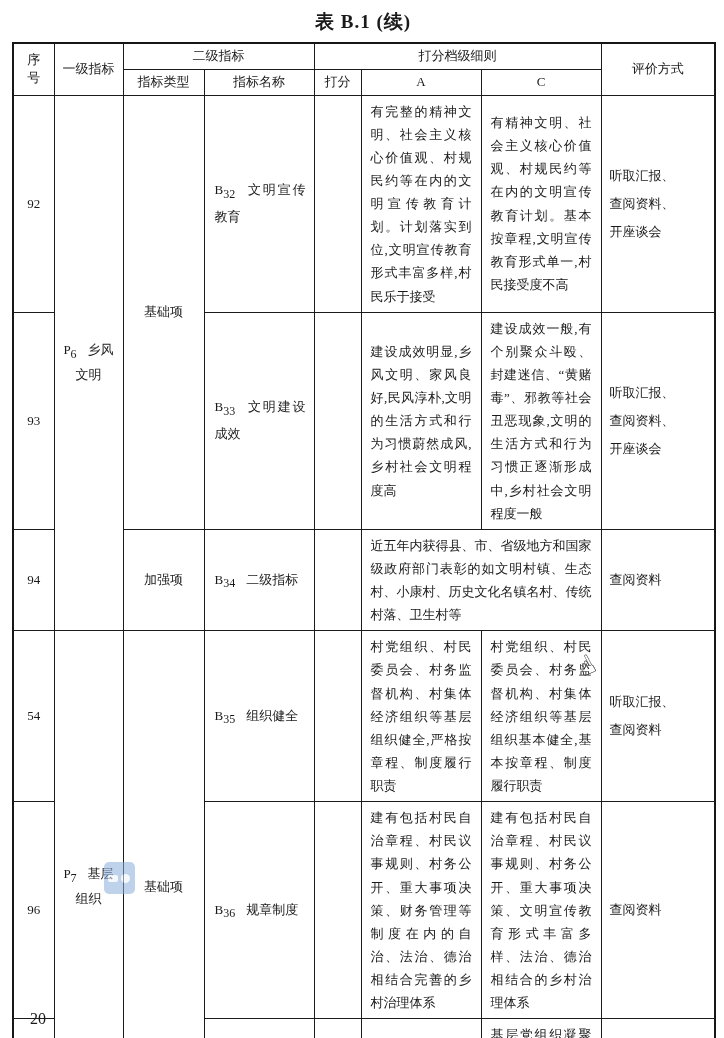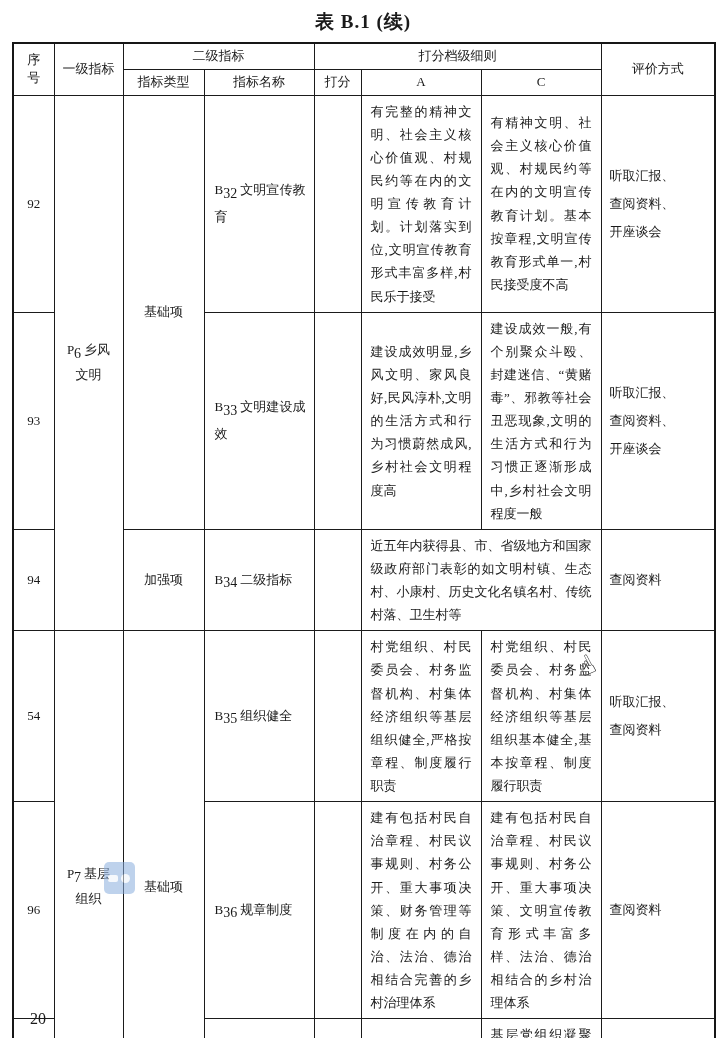--- a/index.html
+++ b/index.html
@@ -29,21 +29,21 @@
   .jt {
     text-align:justify; text-justify:inter-character; text-align-last:left;
     line-height:1.78; padding:4px 9px;
   }
   .name {
     text-align:justify; text-justify:inter-character; text-align-last:left;
     line-height:2.05; padding:4px 8px 4px 10px;
   }
   .method { text-align:left; white-space:pre-line; line-height:2.15; }
   .group { line-height:1.9; }
-  sub { font-size:14px; line-height:0; margin-right:3px; }
+  sub { font-size:12px; line-height:0; margin-right:11px; }
   .pageno { position:absolute; left:30px; top:1010px; font-size:16px; }
   .wm {
     position:absolute; left:104px; top:862px; width:31px; height:32px;
     background:#89aede; opacity:.55; border-radius:5px;
   }
   .wm i {
     display:block; position:absolute; background:rgba(255,255,255,.85);
     border-radius:2px;
   }
   .wm i.b1 { left:4px; top:13px; width:10px; height:7px; }

